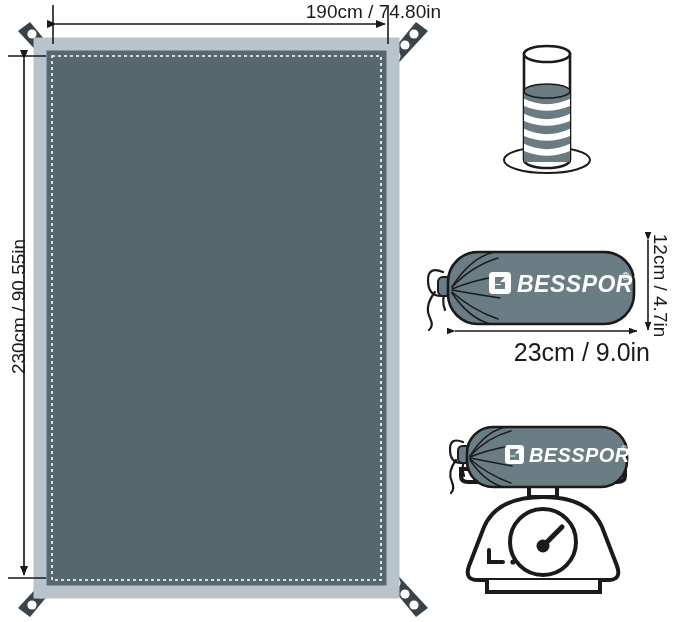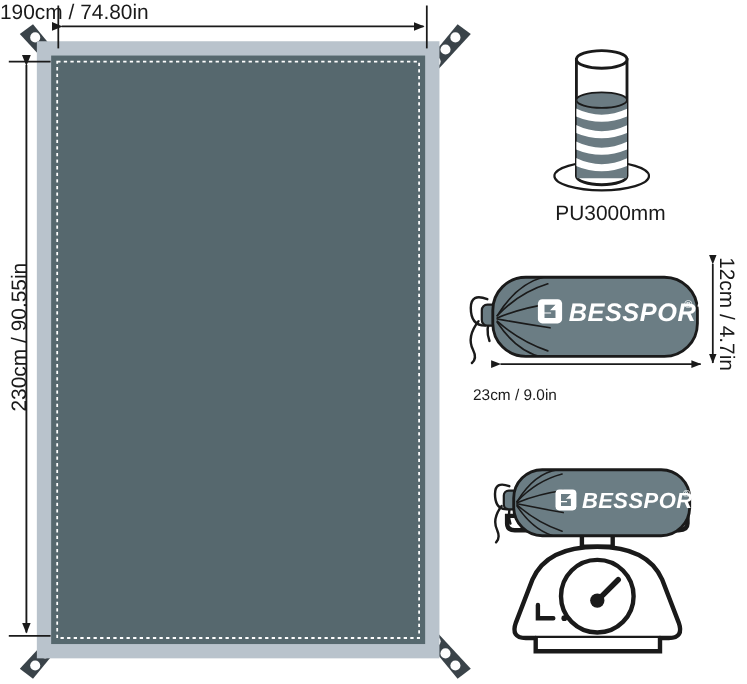--- a/index.html
+++ b/index.html
@@ -27,21 +27,21 @@
     color: #1a1a1a;
     white-space: nowrap;
     line-height: 1;
   }
 
   
   #width-label {
     left: 0;
     top: 2px;
     width: 441px;
-    text-align: left;
+    text-align: right;
     font-size: 19px;
   }
 
   
   #height-label {
     left: -92px;
     top: 297px;
     width: 220px;
     text-align: center;
     font-size: 19px;
@@ -56,23 +56,22 @@
     width: 200px;
     text-align: center;
     font-size: 19px;
   }
 
   
   #sack-width-label {
     left: 430px;
     top: 340px;
     width: 220px;
-    text-align: left;
-    font-size: 14px;
-    margin-top: 12px;
+    text-align: right;
+    font-size: 25px;
   }
   #sack-height-label {
     left: 600px;
     top: 276px;
     width: 120px;
     text-align: center;
     font-size: 19px;
     transform: rotate(90deg);
     transform-origin: center center;
   }
@@ -265,20 +264,19 @@
       <text x="529" y="462" font-family="Liberation Sans, sans-serif" font-size="20" font-weight="bold" font-style="italic" fill="#ffffff" letter-spacing="0.4">BESSPORT</text>
       <text x="621" y="452" font-family="Liberation Sans, sans-serif" font-size="9" fill="#ffffff">®</text>
     </g>
 
   </svg>
 
   <div class="label" id="width-label">190cm / 74.80in</div>
 
   <div class="label" id="height-label">230cm / 90.55in</div>
 
-  <div class="label" id="pu-label">PU3000mm</div>
 
   <div class="label" id="sack-width-label">23cm / 9.0in</div>
 
   <div class="label" id="sack-height-label">12cm / 4.7in</div>
 
 
 </div>
 
 </body></html>

